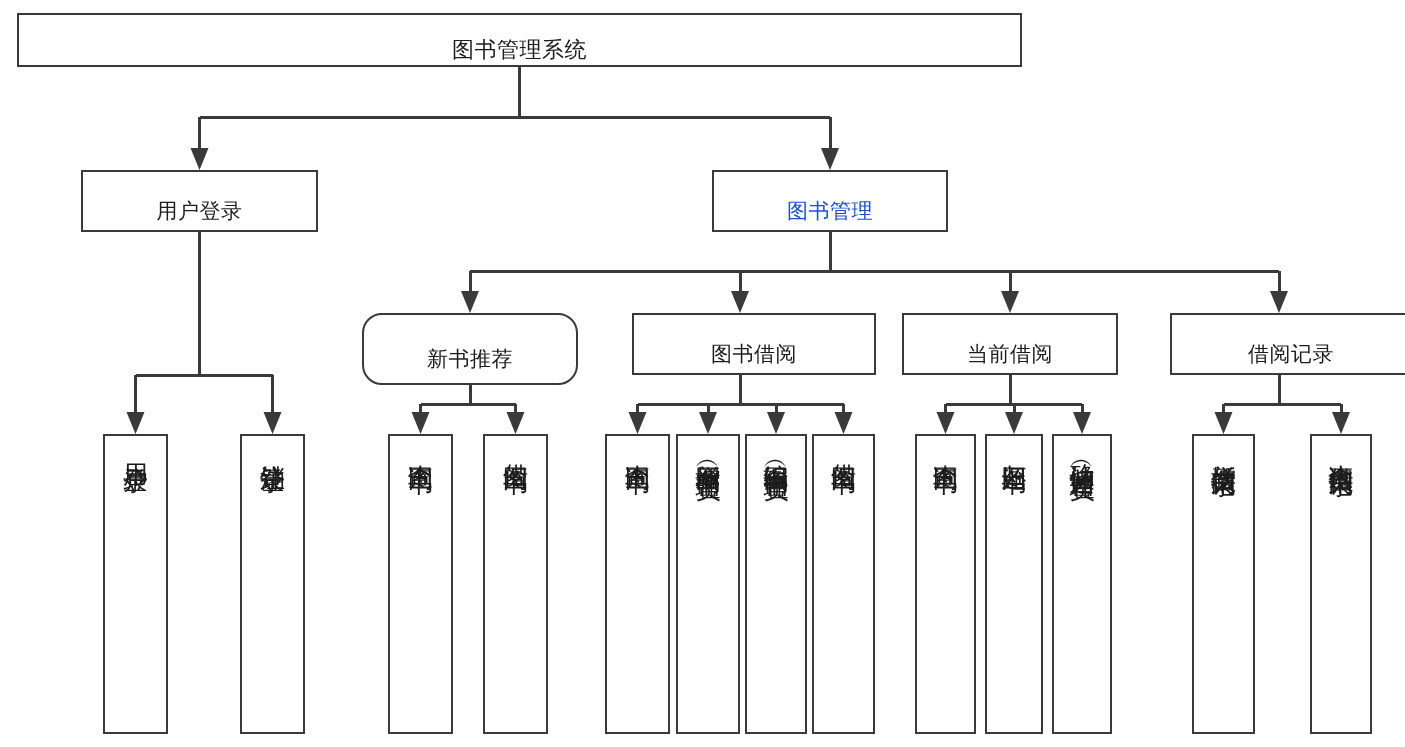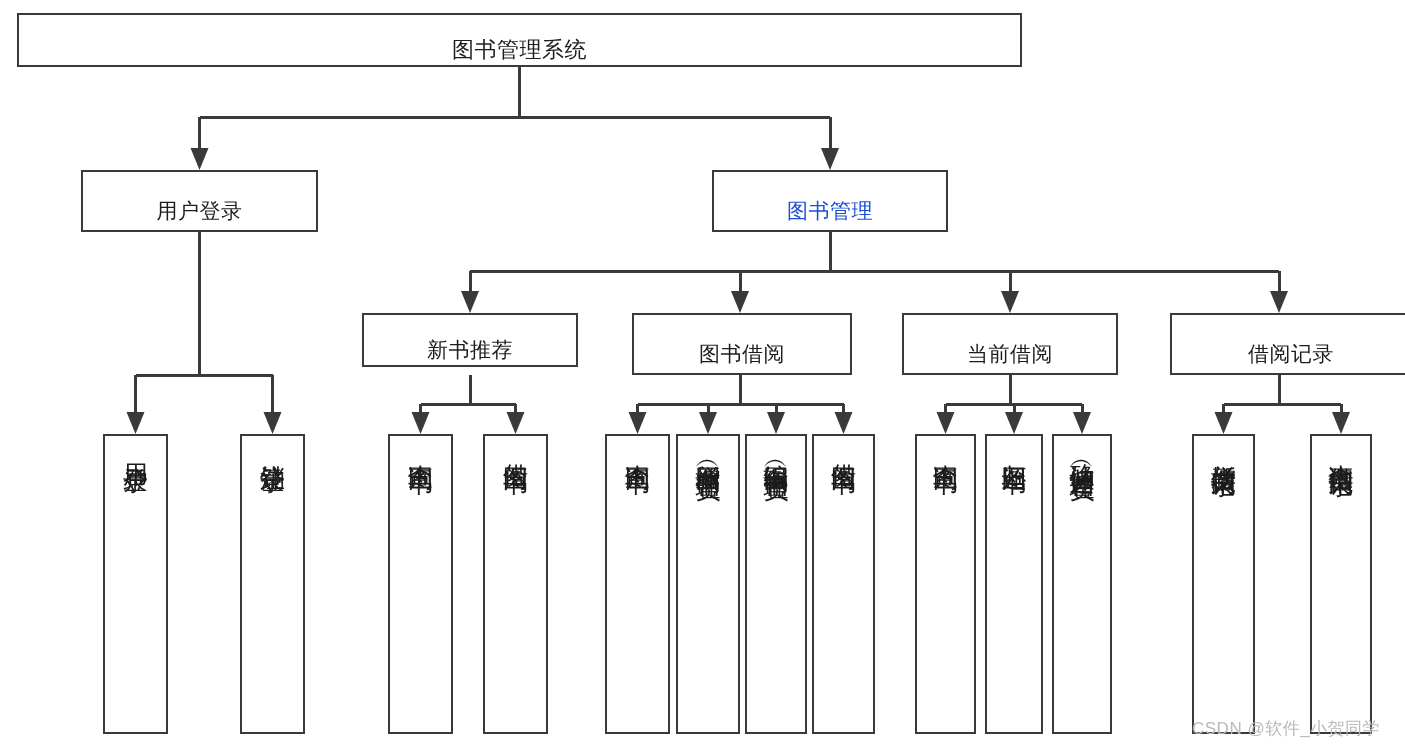--- a/index.html
+++ b/index.html
@@ -132,24 +132,24 @@
   <div id="nodes">
       <div class="node horiz root" style="left: 17px; top: 13px; width: 1005px; height: 54px; border-color: rgb(58, 58, 58); background: rgb(255, 255, 255);">
         <span class="label" style="color: rgb(28, 28, 28);">图书管理系统</span>
       </div>
       <div class="node horiz" style="left: 81px; top: 170px; width: 237px; height: 62px; border-color: rgb(58, 58, 58); background: rgb(255, 255, 255);">
         <span class="label" style="color: rgb(28, 28, 28);">用户登录</span>
       </div>
       <div class="node horiz" style="left: 712px; top: 170px; width: 236px; height: 62px; border-color: rgb(58, 58, 58); background: rgb(255, 255, 255);">
         <span class="label" style="color: #1d4ed8;">图书管理</span>
       </div>
-      <div class="node horiz" style="left: 362px; top: 313px; width: 216px; height: 54px; border-color: rgb(58, 58, 58); background: rgb(255, 255, 255);">
+      <div class="node horiz" style="left: 362px; top: 313px; width: 216px; height: 72px; border-color: rgb(58, 58, 58); background: rgb(255, 255, 255); border-radius: 20px;">
         <span class="label" style="color: rgb(28, 28, 28);">新书推荐</span>
       </div>
-      <div class="node horiz" style="left: 632px; top: 313px; width: 220px; height: 62px; border-color: rgb(58, 58, 58); background: rgb(255, 255, 255);">
+      <div class="node horiz" style="left: 632px; top: 313px; width: 244px; height: 62px; border-color: rgb(58, 58, 58); background: rgb(255, 255, 255);">
         <span class="label" style="color: rgb(28, 28, 28);">图书借阅</span>
       </div>
       <div class="node horiz" style="left: 902px; top: 313px; width: 216px; height: 62px; border-color: rgb(58, 58, 58); background: rgb(255, 255, 255); justify-content: center;">
         <span class="label" style="color: rgb(28, 28, 28);">当前借阅</span>
       </div>
       <div class="node horiz" style="left: 1170px; top: 313px; width: 242px; height: 62px; border-color: rgb(58, 58, 58); background: rgb(255, 255, 255);">
         <span class="label" style="color: rgb(28, 28, 28);">借阅记录</span>
       </div>
       <div class="node vert" style="left: 103px; top: 434px; width: 65px; height: 300px; border-color: rgb(58, 58, 58); background: rgb(255, 255, 255);">
         <span class="label" style="color: rgb(28, 28, 28);">用户登录</span>
@@ -184,14 +184,13 @@
       <div class="node vert" style="left: 1052px; top: 434px; width: 60px; height: 300px; border-color: rgb(58, 58, 58); background: rgb(255, 255, 255);">
         <span class="label" style="color: rgb(28, 28, 28);">确认归还（管理员）</span>
       </div>
       <div class="node vert" style="left: 1192px; top: 434px; width: 63px; height: 300px; border-color: rgb(58, 58, 58); background: rgb(255, 255, 255);">
         <span class="label" style="color: rgb(28, 28, 28);">新增借阅记录</span>
       </div>
       <div class="node vert" style="left: 1310px; top: 434px; width: 62px; height: 300px; border-color: rgb(58, 58, 58); background: rgb(255, 255, 255);">
         <span class="label" style="color: rgb(28, 28, 28);">查询借阅记录</span>
       </div>
     </div>
-  <div class="watermark" style="left: 1192px; top: 717px; color: rgb(185, 185, 185);">CSDN @软件_小贺同学</div>
 </div>
 
 </body></html>

